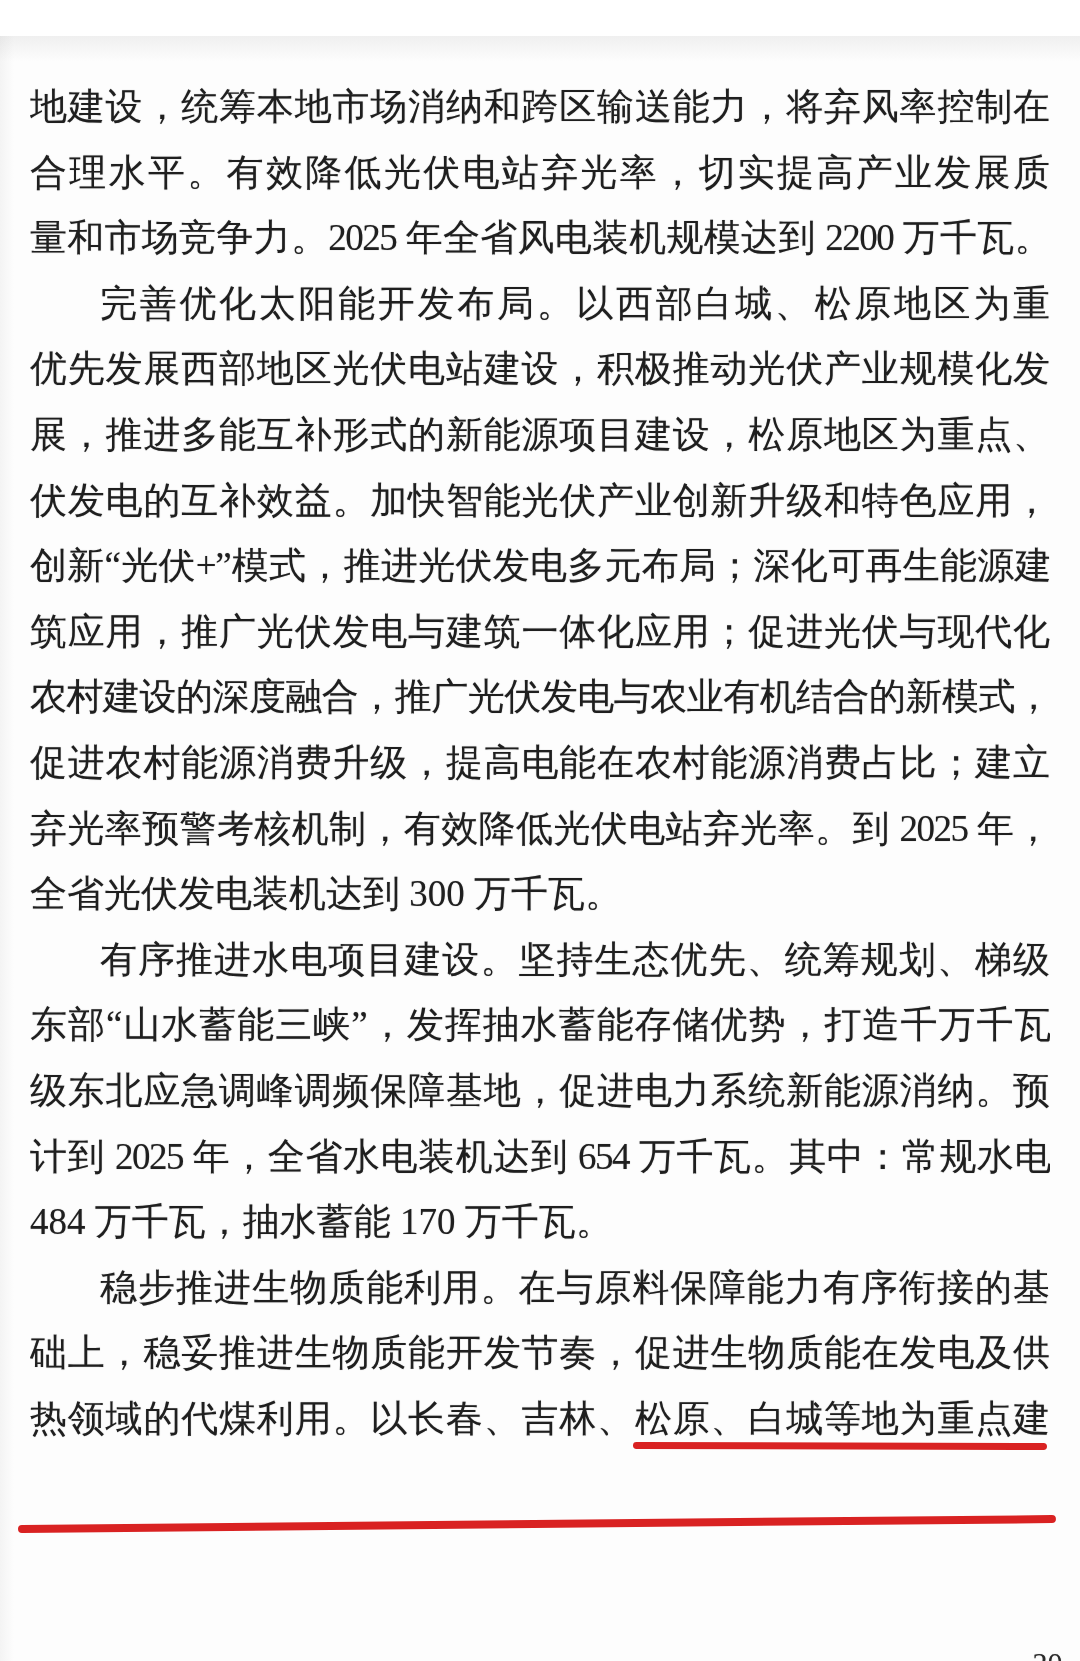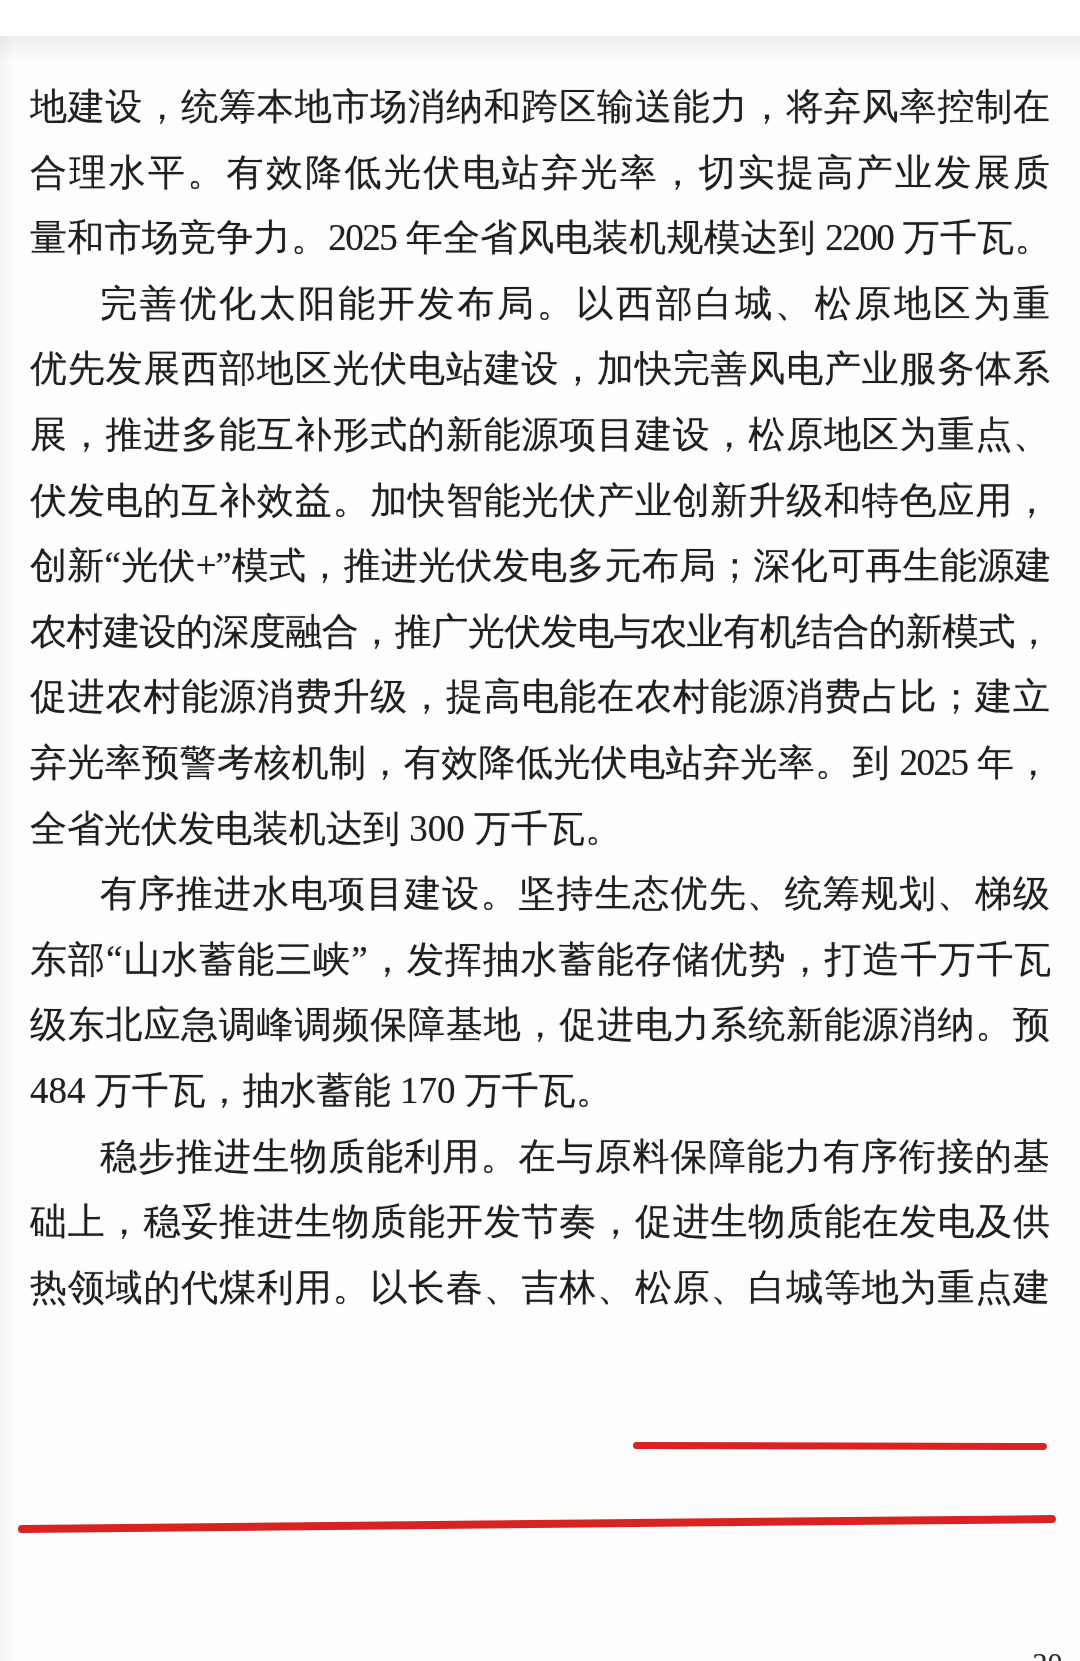--- a/index.html
+++ b/index.html
@@ -76,31 +76,33 @@
 </head>
 <body>
 
 <div class="page">
 
   <div class="textblock">
     <div class="line j">地建设，统筹本地市场消纳和跨区输送能力，将弃风率控制在</div>
     <div class="line j">合理水平。有效降低光伏电站弃光率，切实提高产业发展质</div>
     <div class="line j t1">量和市场竞争力。2025 年全省风电装机规模达到 2200 万千瓦。</div>
     <div class="line j ind">完善优化太阳能开发布局。以西部白城、松原地区为重点，</div>
-    <div class="line j">优先发展西部地区光伏电站建设，加快完善风电产业服务体系</div>
+    <div class="line j">优先发展西部地区光伏电站建设，积极推动光伏产业规模化发</div>
     <div class="line j">展，推进多能互补形式的新能源项目建设，松原地区为重点、光</div>
     <div class="line j">伏发电的互补效益。加快智能光伏产业创新升级和特色应用，</div>
     <div class="line j t1">创新“光伏+”模式，推进光伏发电多元布局；深化可再生能源建</div>
+    <div class="line j">筑应用，推广光伏发电与建筑一体化应用；促进光伏与现代化</div>
     <div class="line j t2">农村建设的深度融合，推广光伏发电与农业有机结合的新模式，</div>
     <div class="line j">促进农村能源消费升级，提高电能在农村能源消费占比；建立</div>
     <div class="line j t1">弃光率预警考核机制，有效降低光伏电站弃光率。到 2025 年，</div>
     <div class="line">全省光伏发电装机达到 300 万千瓦。</div>
     <div class="line j ind">有序推进水电项目建设。坚持生态优先、统筹规划、梯级</div>
     <div class="line j t1">东部“山水蓄能三峡”，发挥抽水蓄能存储优势，打造千万千瓦</div>
     <div class="line j">级东北应急调峰调频保障基地，促进电力系统新能源消纳。预</div>
+    <div class="line j t1">计到 2025 年，全省水电装机达到 654 万千瓦。其中：常规水电</div>
     <div class="line">484 万千瓦，抽水蓄能 170 万千瓦。</div>
     <div class="line j ind">稳步推进生物质能利用。在与原料保障能力有序衔接的基</div>
     <div class="line j">
       <span>础上，稳妥推进生物质能开发节奏，</span><span>促进生物质能在发电及供</span>
     </div>
     <div class="line j">热领域的代煤利用。以长春、吉林、松原、白城等地为重点建</div>
   </div>
 
   <div class="bar bar-partial" style="background-color: rgb(217, 34, 34);"></div>
   <div class="bar bar-full" style="background-color: rgb(217, 34, 34);"></div>

